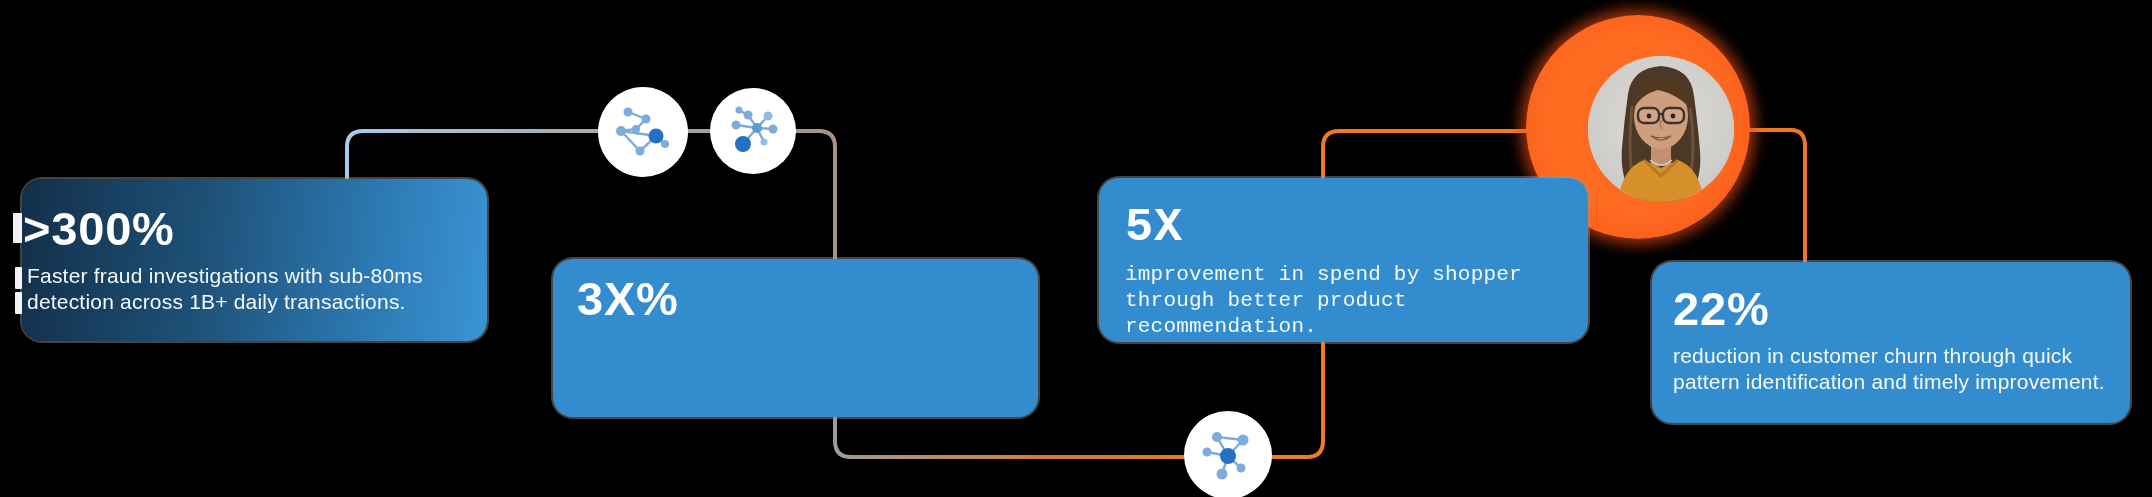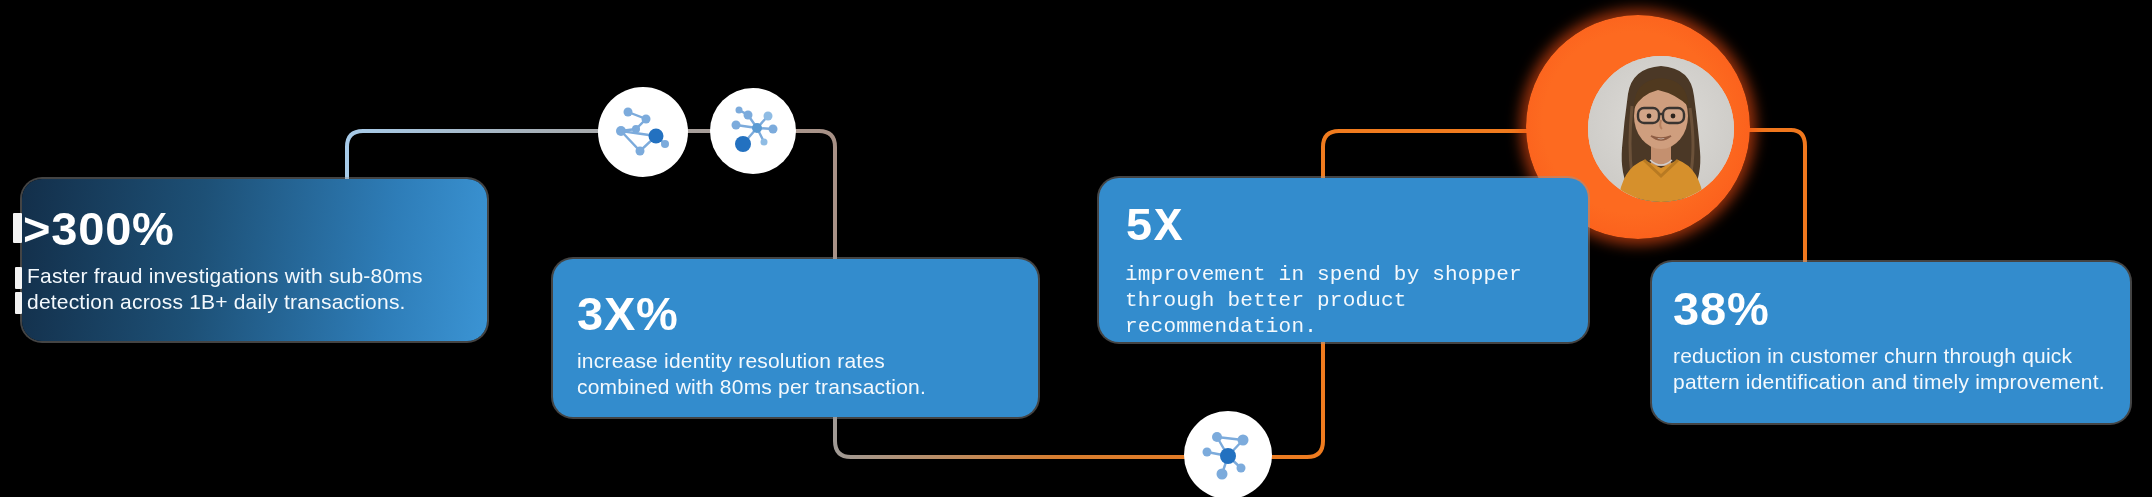--- a/index.html
+++ b/index.html
@@ -33,21 +33,21 @@
   }
   .stat-description{
     font-size:21px;line-height:26px;margin-top:8px;white-space:pre-line;
     color:var(--text-white);letter-spacing:0.2px;font-weight:400;
   }
   .card-fraud{
     left:22px;top:179px;width:465px;height:162px;padding:24px 14px 0 5px;
     background:linear-gradient(97deg,#132f4a 0%,#1d5076 38%,#2e7db8 78%,#3b94d4 100%);
   }
   .card-fraud .stat-value{margin-left:-4px;}
-  .card-identity{left:553px;top:259px;width:485px;height:158px;padding:29px 20px 0 24px;}
+  .card-identity{left:553px;top:259px;width:485px;height:158px;padding:14px 20px 0 24px;}
   .card-spend{left:1099px;top:178px;width:489px;height:164px;padding:24px 20px 0 26px;font-family:Liberation Mono, monospace;}
   .card-churn{left:1652px;top:262px;width:478px;height:161px;padding:21px 20px 0 21px;}
   .node-circle{
     position:absolute;z-index:2;background:var(--circle-white);border-radius:50%;
     display:flex;align-items:center;justify-content:center;
   }
   .node-c1{left:598px;top:87px;width:90px;height:90px;}
   .node-c2{left:710px;top:88px;width:86px;height:86px;}
   .node-c3{left:1184px;top:411px;width:88px;height:88px;}
   .g-edge{stroke:var(--icon-light);stroke-width:2.4;fill:none;}
@@ -170,32 +170,30 @@
   </div>
 
   <div class="stat-card card-fraud">
     <div class="stat-value">&gt;300%</div>
     <div class="stat-description">Faster fraud investigations with sub-80ms
 detection across 1B+ daily transactions.</div>
   </div>
 
   <div class="stat-card card-identity">
     <div class="stat-value">3X%</div>
-    <div class="stat-description">increase identity resolution rates
-combined with 80ms per transaction.</div>
   </div>
 
   <div class="stat-card card-spend">
     <div class="stat-value">5X</div>
     <div class="stat-description">improvement in spend by shopper
 through better product recommendation.</div>
   </div>
 
   <div class="stat-card card-churn">
-    <div class="stat-value">38%</div>
+    <div class="stat-value">22%</div>
     <div class="stat-description">reduction in customer churn through quick
 pattern identification and timely improvement.</div>
   </div>
 
   <div class="edge-artifact artifact-1"></div>
   <div class="edge-artifact artifact-2"></div>
   <div class="edge-artifact artifact-3"></div>
 
 </div>
 

